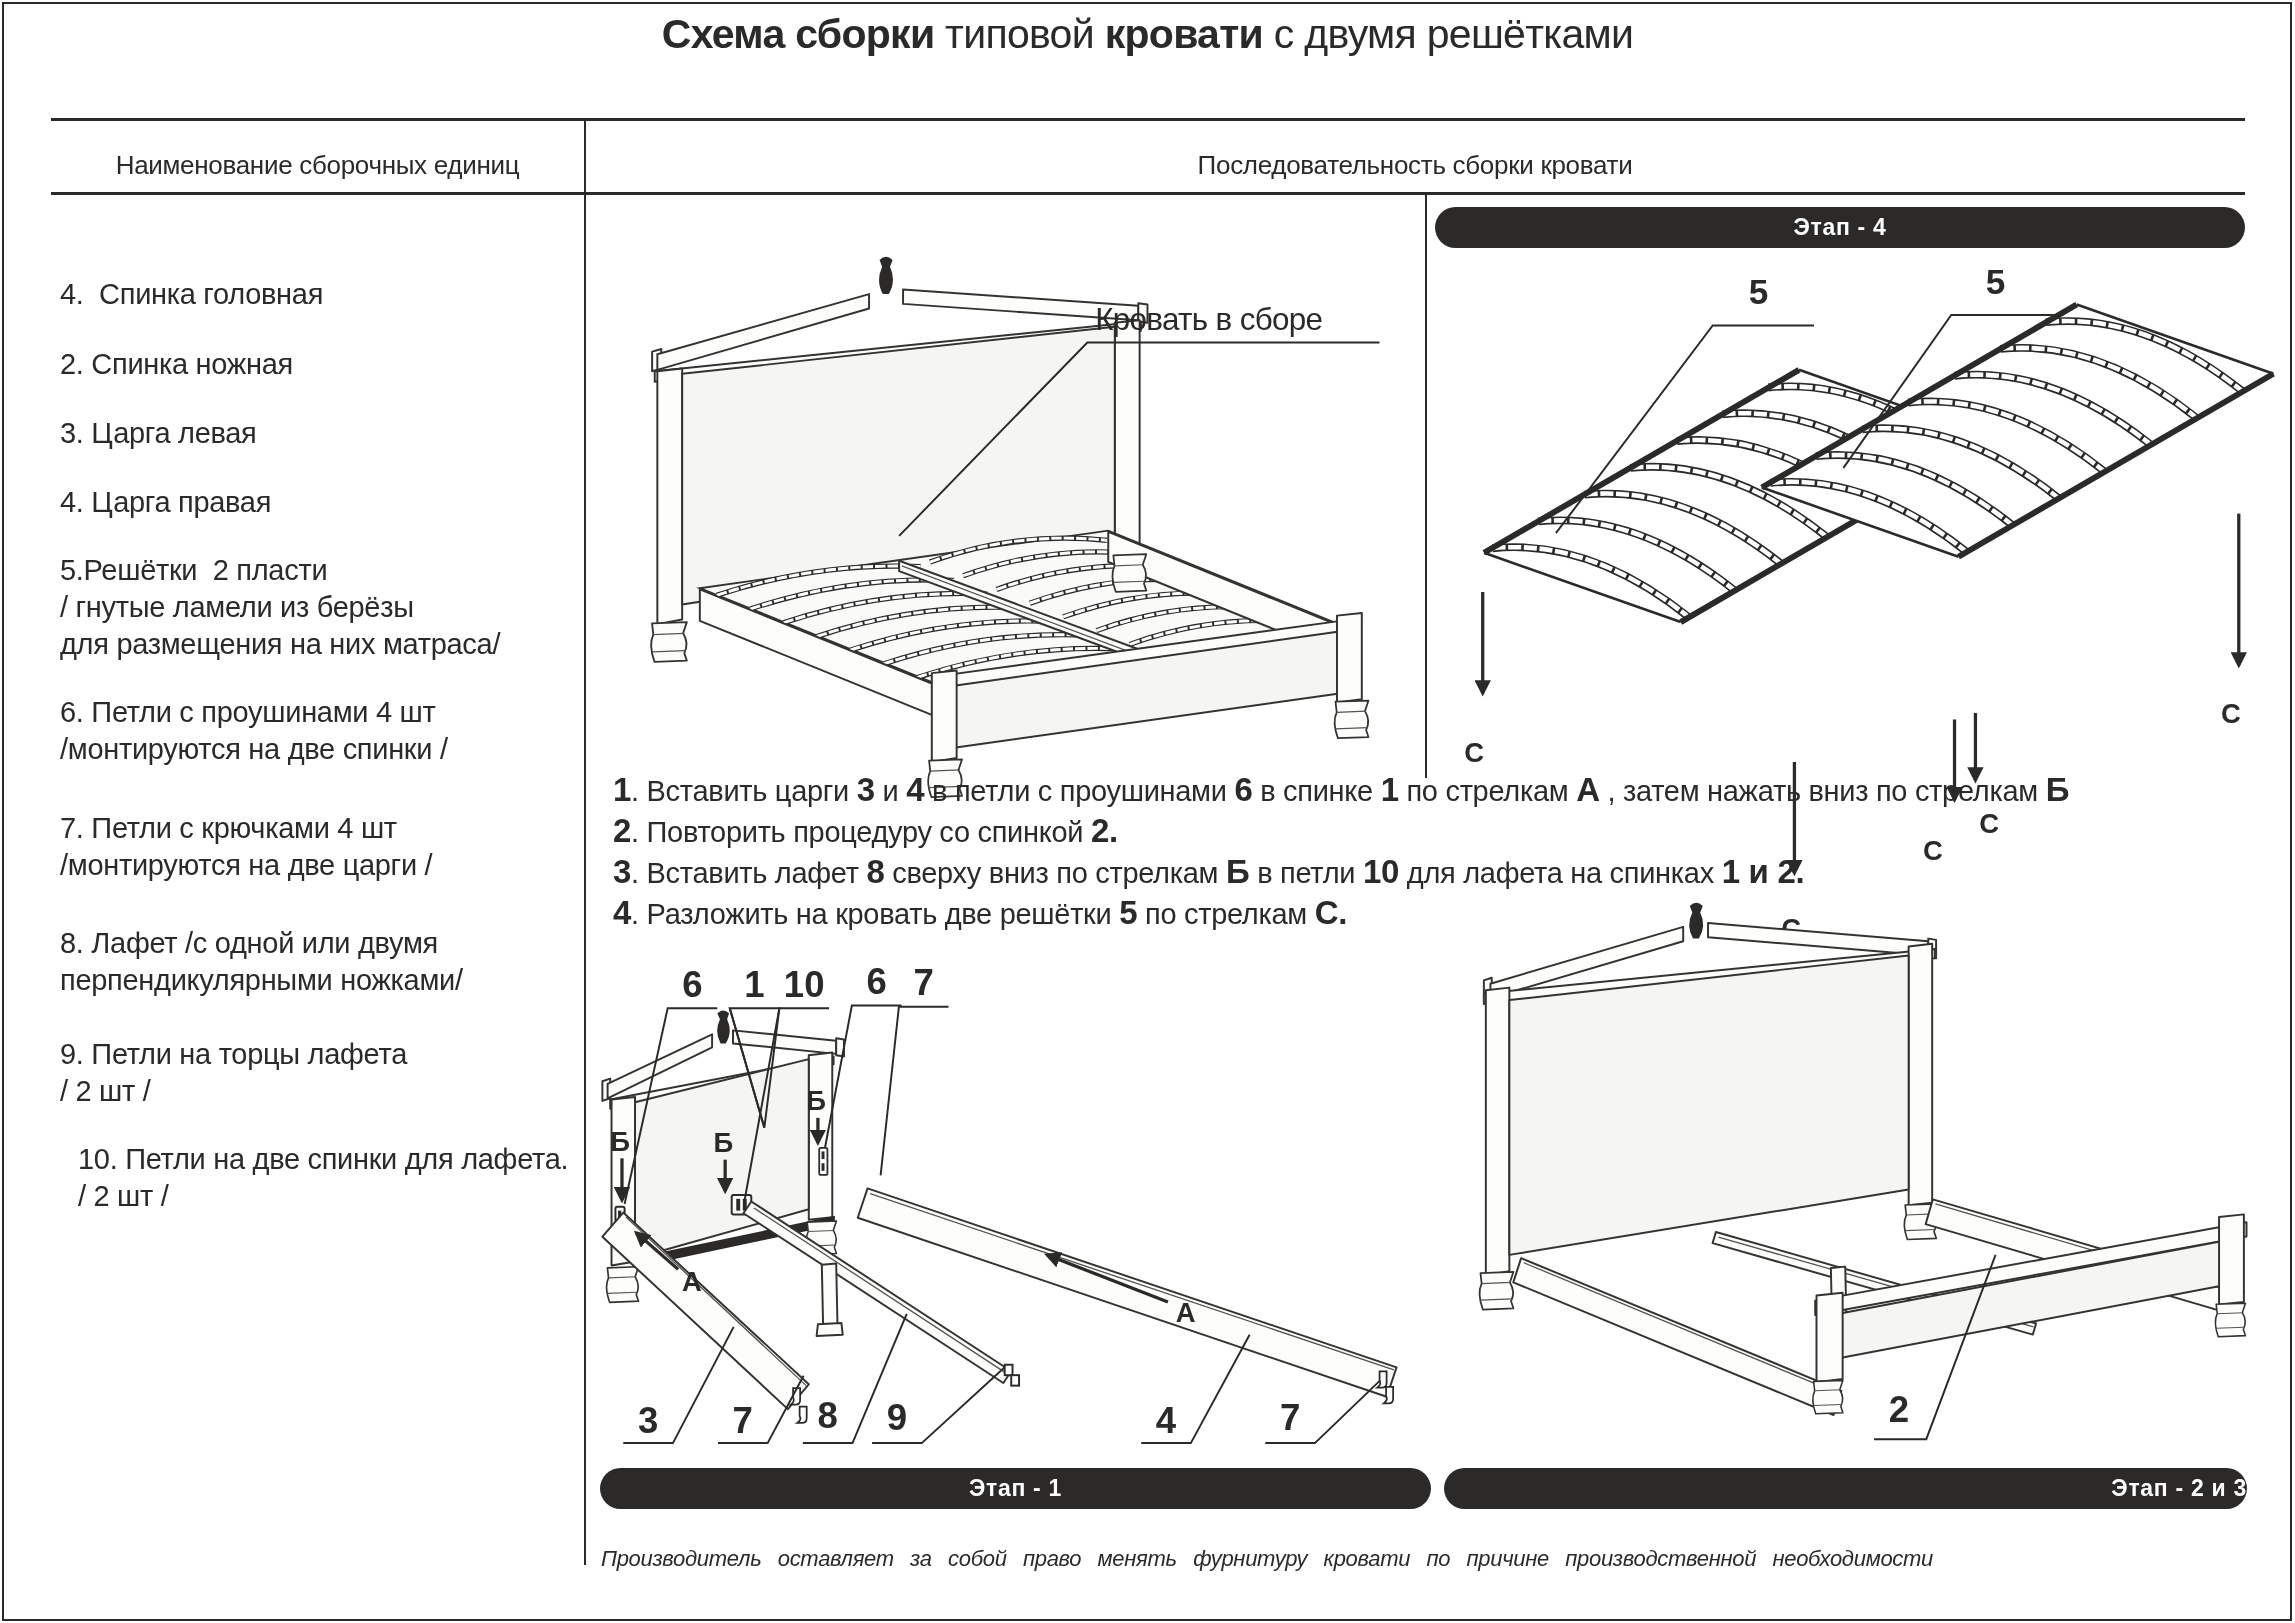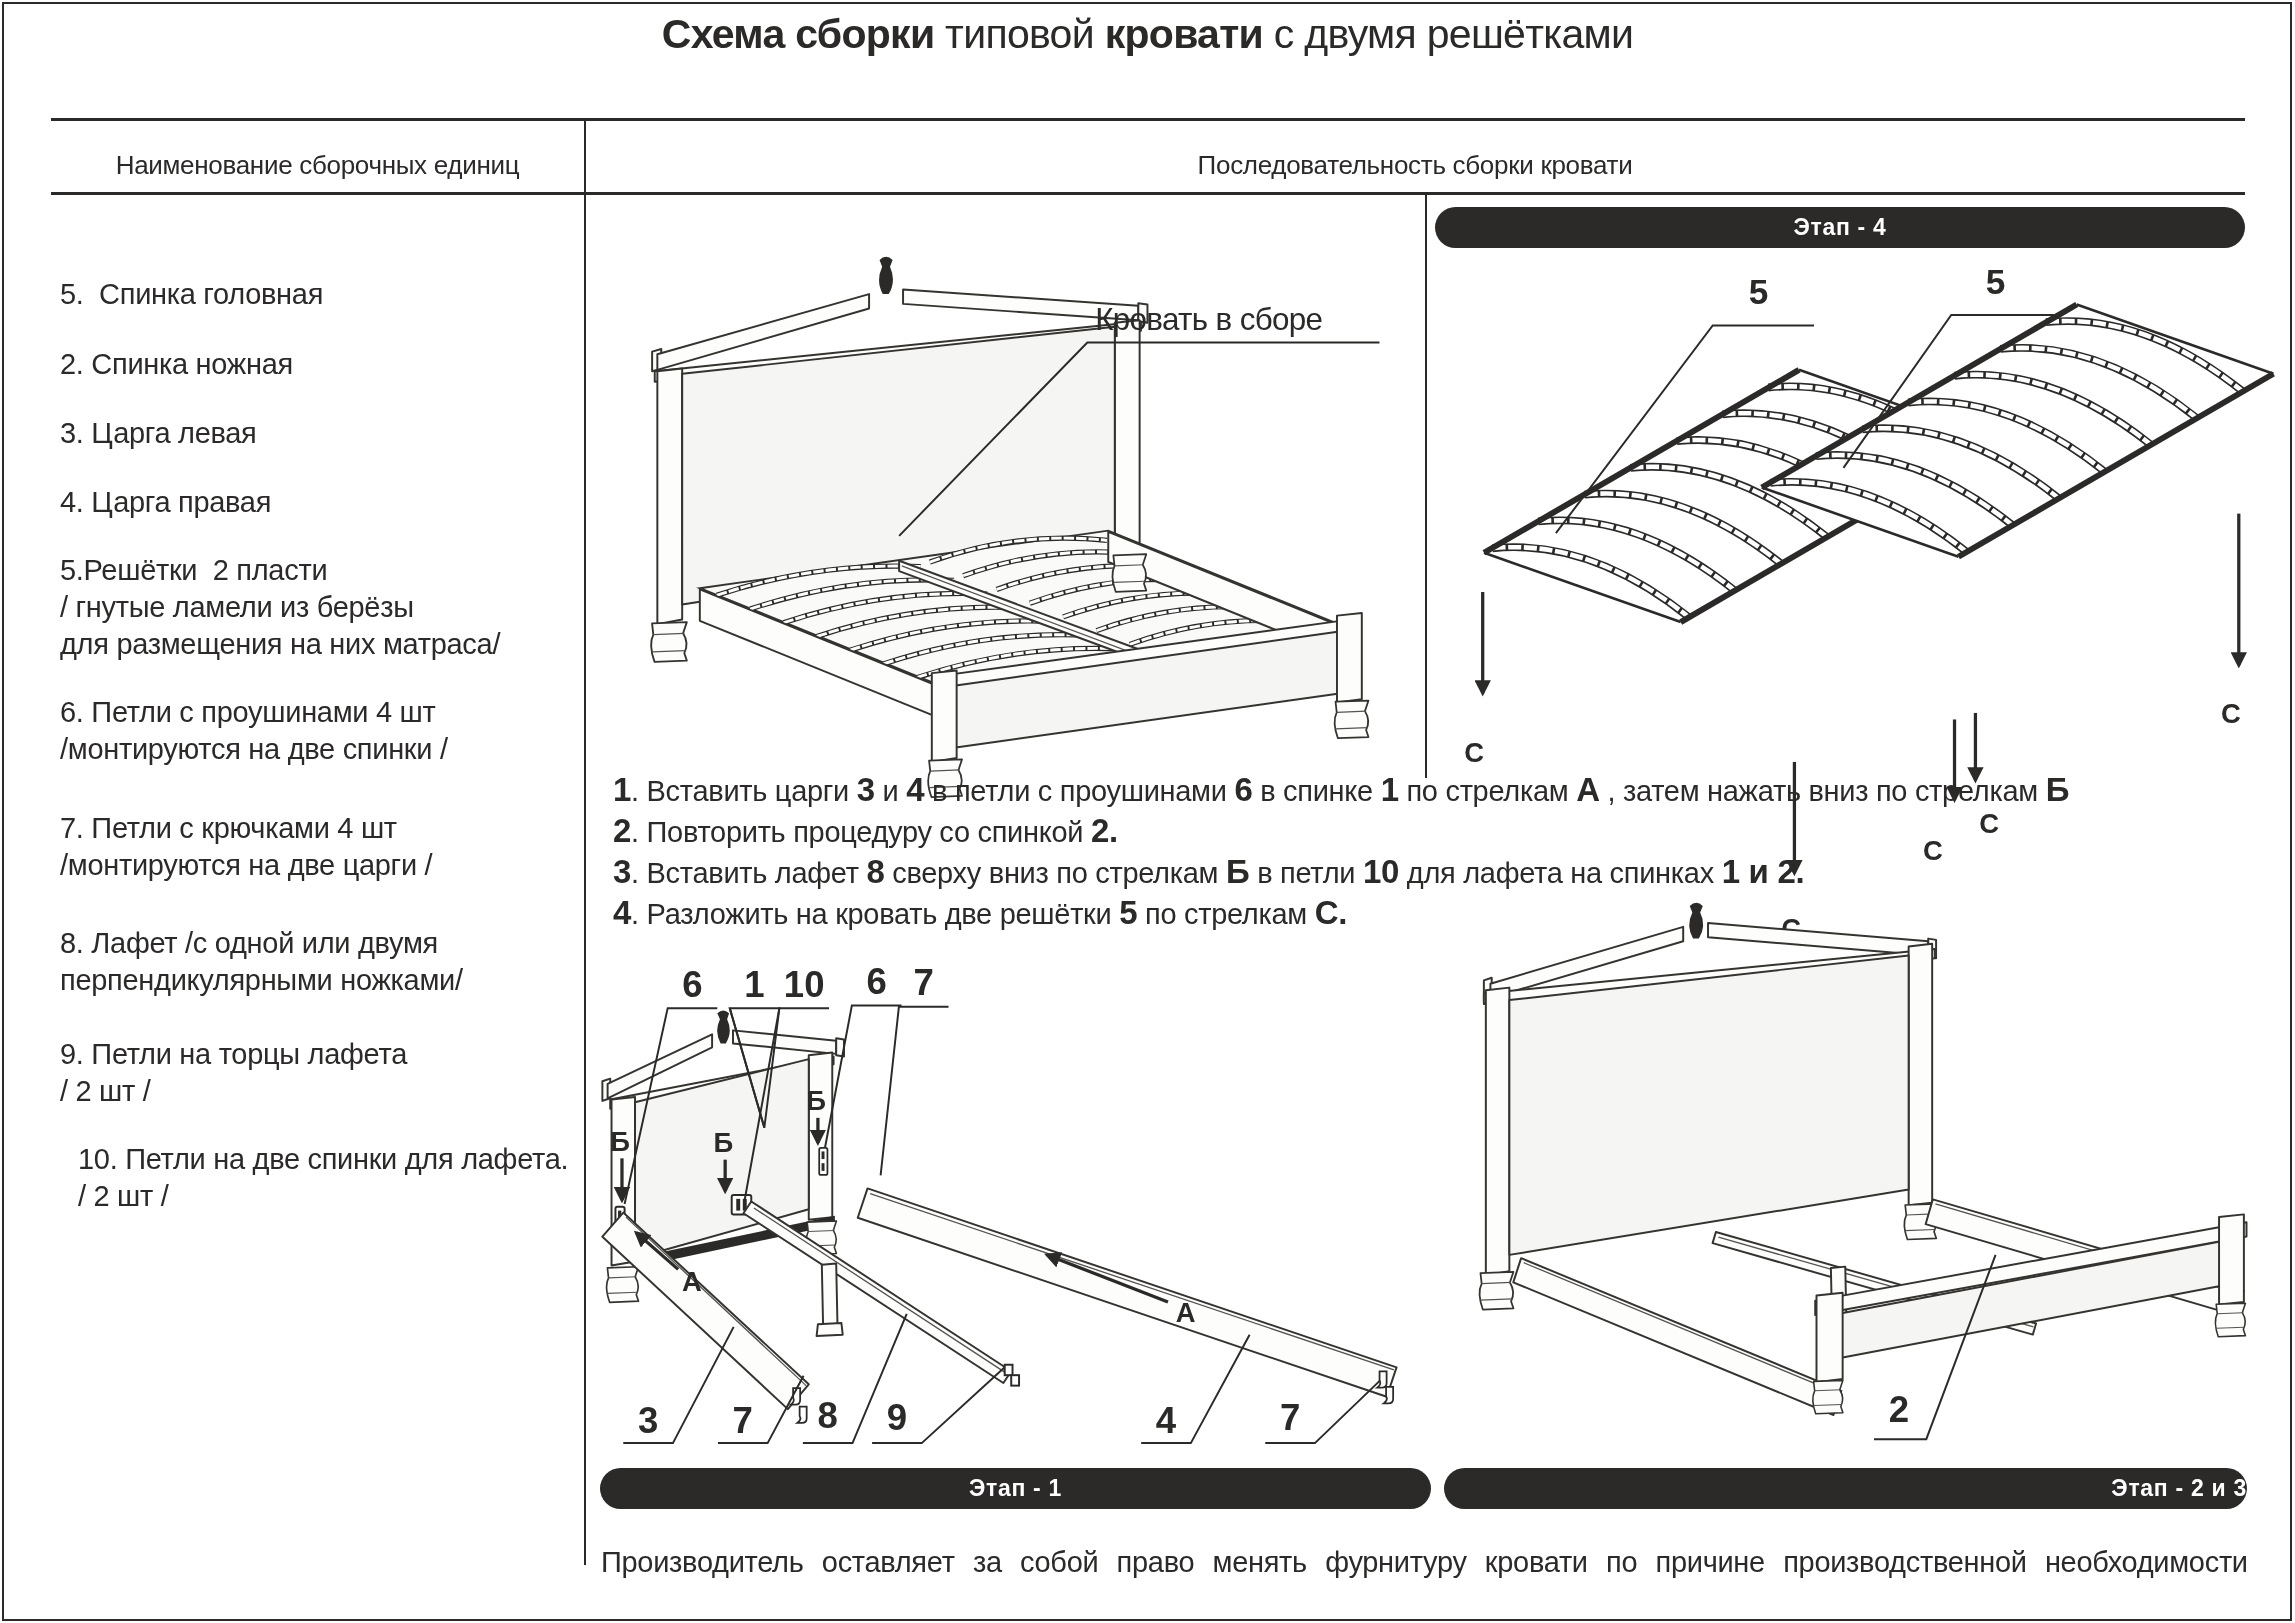--- a/index.html
+++ b/index.html
@@ -13,22 +13,22 @@
   .title b{font-weight:700;}
   .colhead{position:absolute;top:150px;font-size:26px;text-align:center;letter-spacing:-0.3px;}
   .parts-item{position:absolute;left:60px;width:523px;font-size:29px;line-height:37px;
               white-space:pre-wrap;letter-spacing:-0.3px;}
   .steps{position:absolute;left:613px;top:770px;width:1660px;font-size:29px;letter-spacing:-0.3px;}
   .steps .step{line-height:39px;white-space:nowrap;}
   .steps b{font-weight:700;font-size:33px;}
   .banner{position:absolute;height:41px;background:#2b2a29;border-radius:22px;color:#fff;
           display:flex;align-items:center;justify-content:center;font-size:23px;font-weight:700;
           letter-spacing:0.7px;}
-  .disclaimer{position:absolute;left:601px;top:1546px;width:1675px;font-size:29px;
-              word-spacing:10.5px;letter-spacing:-0.3px;white-space:nowrap;}
+  .disclaimer{position:absolute;left:601px;top:1546px;width:1675px;font-size:22px;
+              word-spacing:10.5px;letter-spacing:-0.3px;white-space:nowrap;font-style:italic;}
   svg{position:absolute;overflow:visible;}
   svg text{font-family:"Liberation Sans",sans-serif;fill:#2b2a29;}
   .num{font-size:56px;font-weight:700;}
   .num54{font-size:54px;font-weight:700;}
   .arr{font-size:42px;font-weight:700;}
   .cap{font-size:48px;font-weight:400;letter-spacing:-1px;}
   .ln{stroke:#2b2a29;stroke-width:3;fill:none;}
   .part{fill:#fdfdfc;stroke:#35332f;stroke-width:3;stroke-linejoin:round;}
   .panel{fill:#f5f5f3;stroke:#35332f;stroke-width:3;stroke-linejoin:round;}
   .deck{fill:#fafaf9;stroke:#35332f;stroke-width:3;}
@@ -52,21 +52,21 @@
   <div class="title"><b>Схема сборки</b><span> типовой </span><b>кровати</b><span> с двумя решётками</span></div>
 
   <div class="hline" style="left:51px;top:118px;width:2194px;"></div>
   <div class="hline" style="left:51px;top:192px;width:2194px;"></div>
   <div class="vline" style="left:584px;top:118px;height:1447px;"></div>
   <div class="vline" style="left:1425px;top:193px;height:585px;"></div>
 
   <div class="colhead" style="left:51px;width:533px;">Наименование  сборочных единиц</div>
   <div class="colhead" style="left:585px;width:1660px;">Последовательность сборки кровати</div>
 
-  <div class="parts-item" style="top:276px;">5.  Спинка головная</div>
+  <div class="parts-item" style="top:276px;">4.  Спинка головная</div>
   <div class="parts-item" style="top:346px;">2. Спинка ножная</div>
   <div class="parts-item" style="top:415px;">3. Царга левая</div>
   <div class="parts-item" style="top:484px;">4. Царга правая</div>
   <div class="parts-item" style="top:552px;">5.Решётки  2 пласти
 / гнутые ламели из берёзы
 для размещения на них матраса/</div>
   <div class="parts-item" style="top:694px;">6. Петли с проушинами 4 шт
 /монтируются на две спинки /</div>
   <div class="parts-item" style="top:810px;">7. Петли с крючками 4 шт
 /монтируются на две царги /</div>

